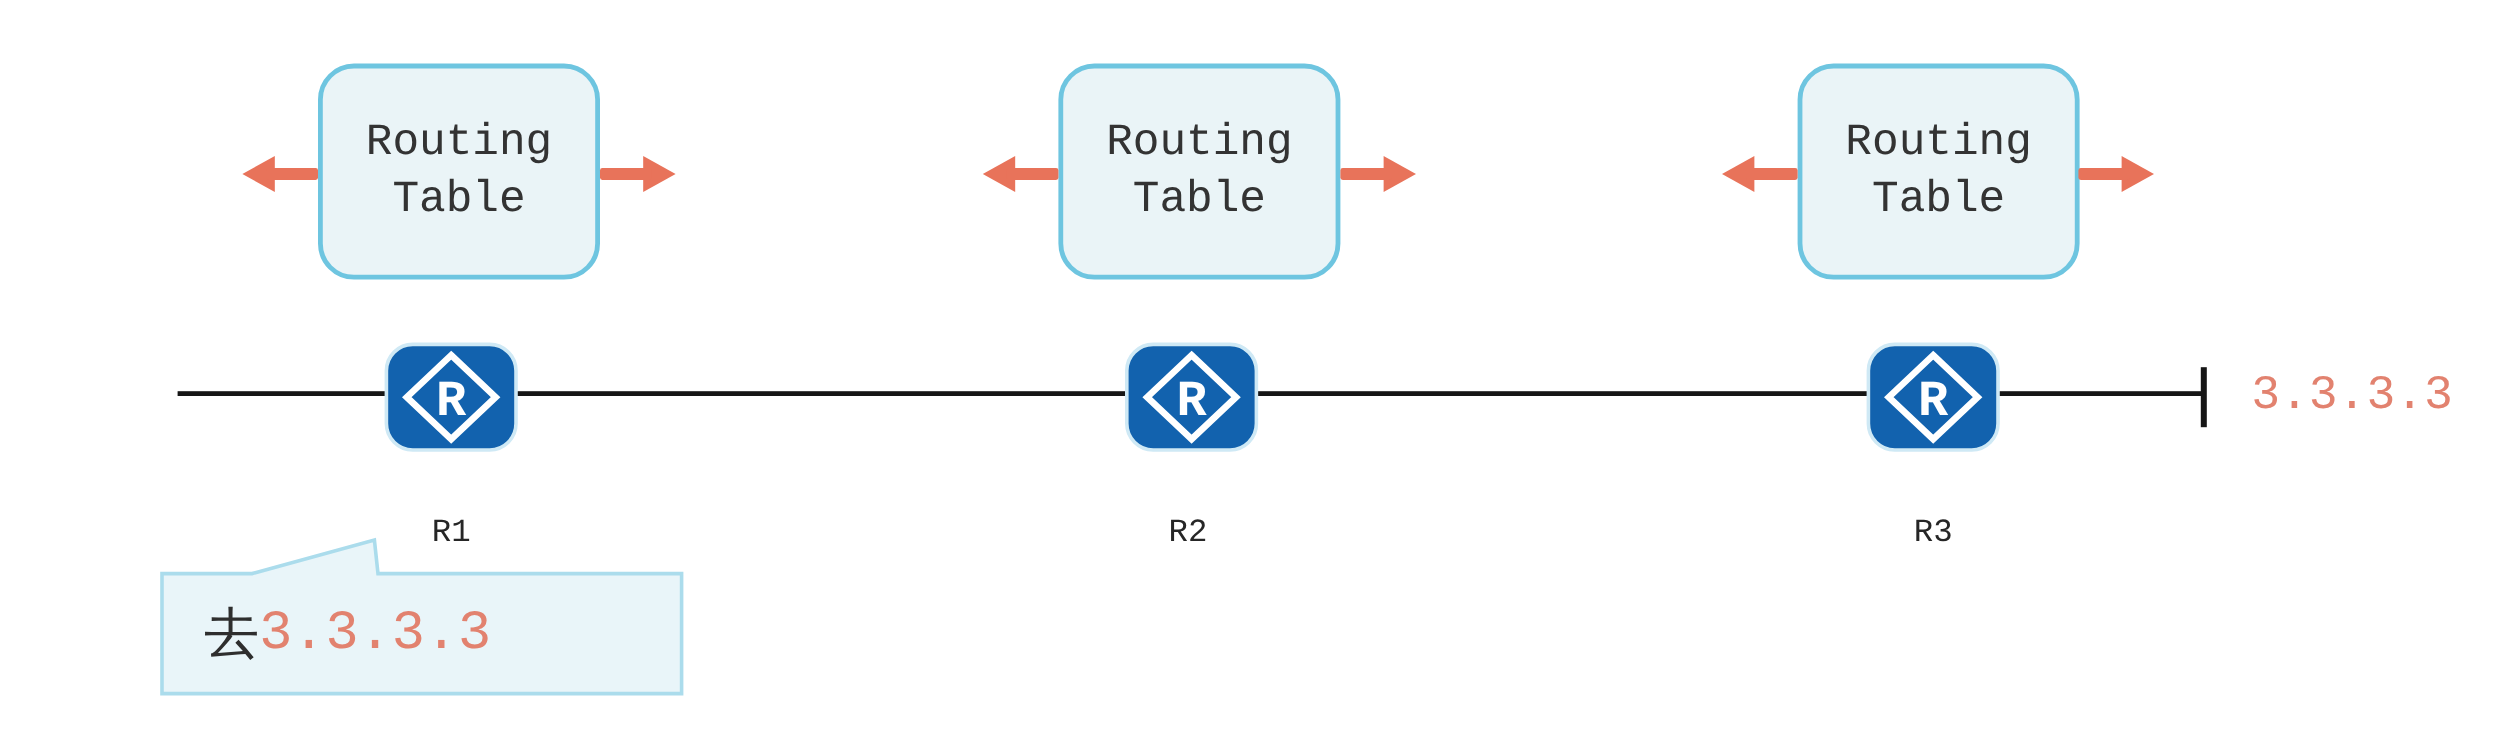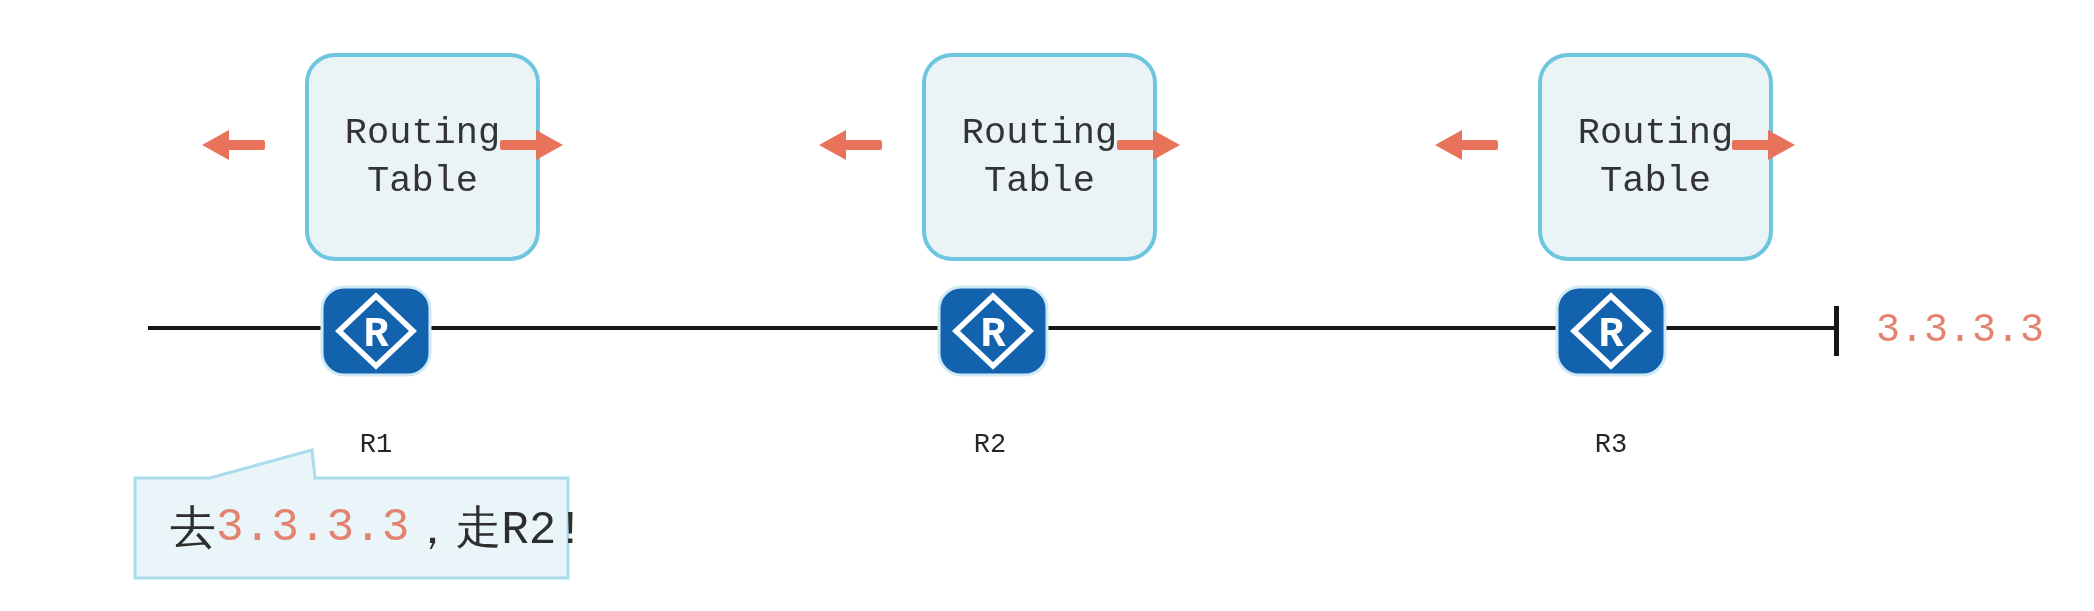--- a/index.html
+++ b/index.html
@@ -20,23 +20,23 @@
   .canvas{
     position:relative;width:2094px;height:611px;background:#ffffff;overflow:hidden;
     font-family:"Liberation Mono","DejaVu Sans Mono",monospace;
   }
   
   .link-line{position:absolute;left:148px;top:326px;width:1690px;height:4px;background:var(--line);}
   .link-tick{position:absolute;left:1834px;top:306px;width:5px;height:50px;background:var(--line);}
   .ip-label{position:absolute;left:1876px;top:307px;font-size:40px;line-height:48px;color:var(--ip-text);}
   
   .rt-box{
-    position:absolute;top:53px;width:235px;height:208px;box-sizing:border-box;
+    position:absolute;top:53px;width:235px;height:180px;box-sizing:border-box;
     border:4px solid var(--box-border);border-radius:30px;background:var(--box-fill);
-    display:flex;align-items:center;justify-content:center;text-align:center;margin-left:40px;
+    display:flex;align-items:center;justify-content:center;text-align:center;
   }
   .rt-box span{display:block;width:180px;font-size:37px;line-height:48px;color:var(--text-dark);word-break:break-word;}
   
   .arrow{position:absolute;top:130px;width:63px;height:30px;}
   .arrow .shaft{position:absolute;top:10px;height:10px;background:var(--accent);border-radius:2px;}
   .arrow.left .shaft{left:20px;right:0;}
   .arrow.right .shaft{left:0;right:20px;}
   .arrow .head{position:absolute;top:0;width:0;height:0;border-top:15px solid transparent;border-bottom:15px solid transparent;}
   .arrow.left .head{left:0;border-right:27px solid var(--accent);}
   .arrow.right .head{right:0;border-left:27px solid var(--accent);}
@@ -122,16 +122,15 @@
     </svg>
   </div>
   <div class="router-label" style="left:1611px">R3</div>
 
   <svg class="bubble-svg" width="452" height="145" viewBox="0 0 452 145">
     <path d="M9,36 L84,36 L186,8 L189,36 L442,36 L442,136 L9,136 Z"></path>
   </svg>
   <div class="bubble-text">
     <span>去</span>
       <span class="ip">3.3.3.3</span>
-      <span>，走R2!</span>
   </div>
 
 </div>
 
 </body></html>

